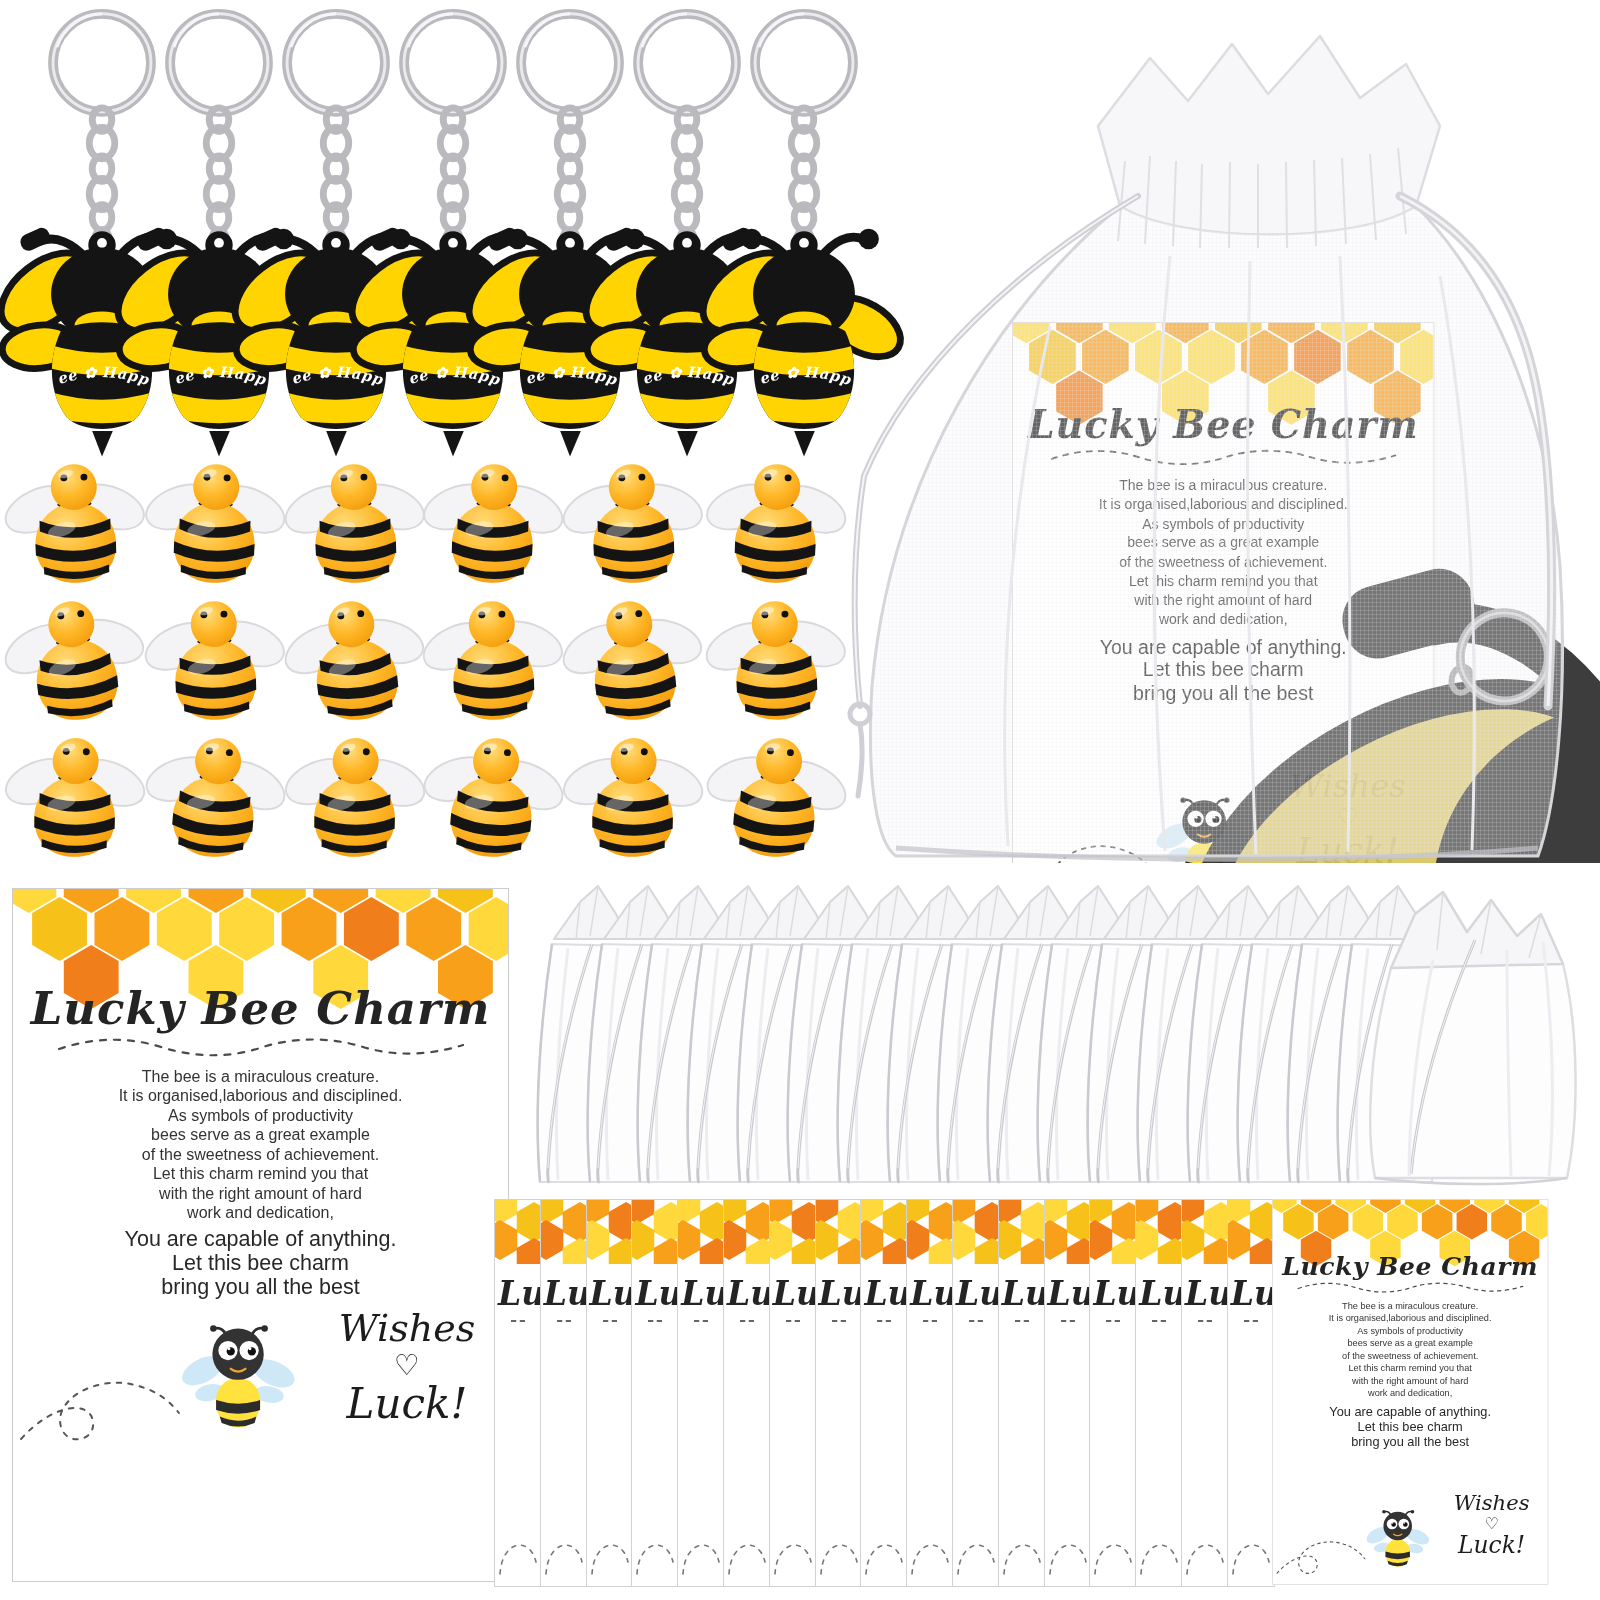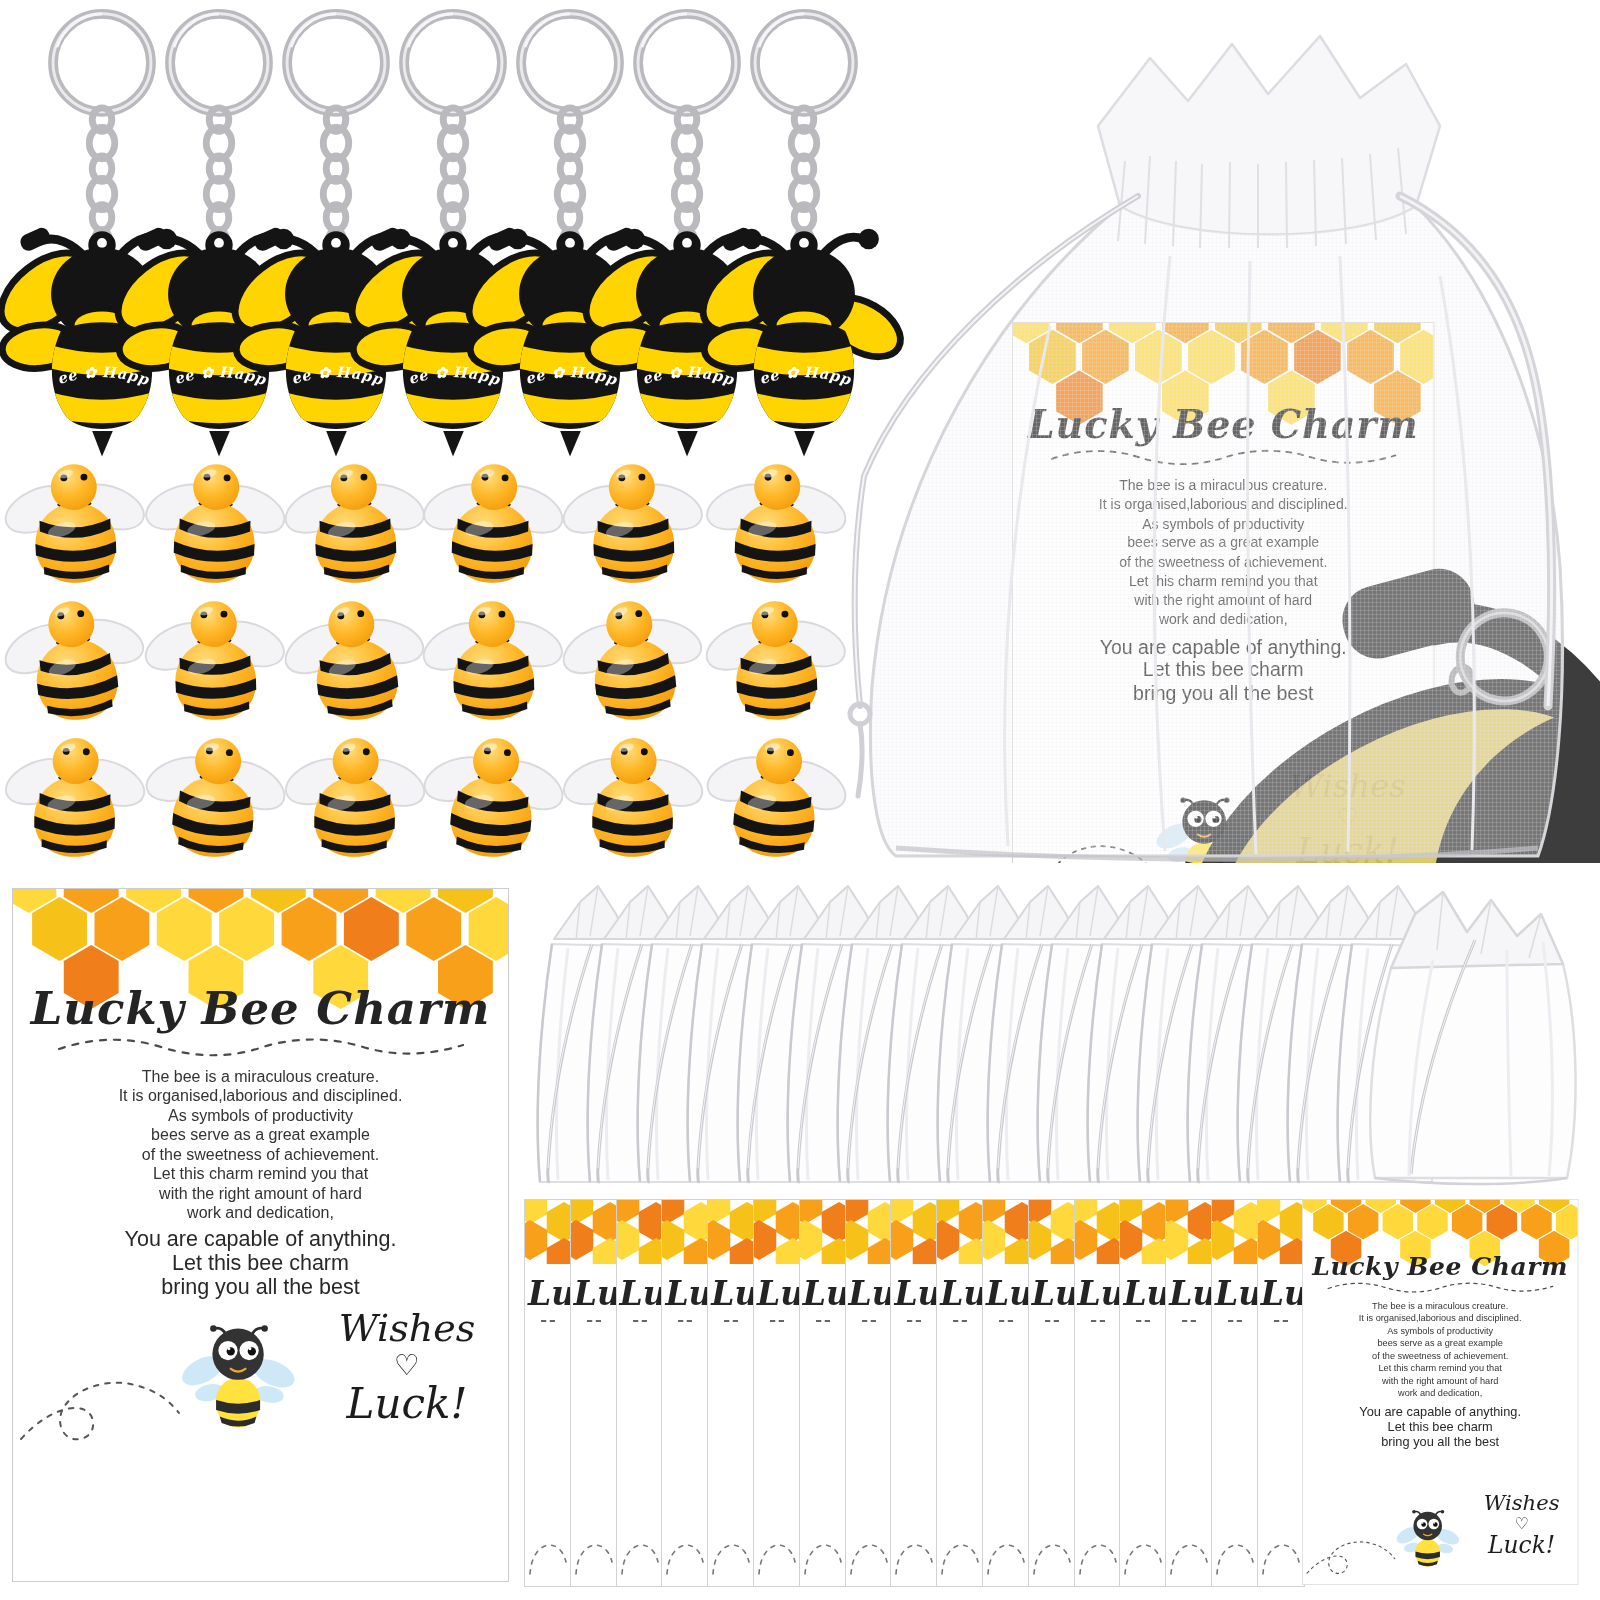--- a/index.html
+++ b/index.html
@@ -43,21 +43,21 @@
   #bag { left:820px; top:6px; width:780px; height:857px; overflow:hidden; }
   #bag svg.layer { position:absolute; left:0; top:0; pointer-events:none; }
   #bag-card-slot { position:absolute; left:192px; top:316px; transform:scale(0.85); transform-origin:0 0; }
   .meshed { filter:saturate(0.6) contrast(0.78) brightness(1.03); opacity:0.92; }
 
   
   #bag-stack  { left:512px; top:880px; width:1088px; height:302px; }
   .bag-sliver { position:absolute; top:4px; width:120px; height:300px; }
   .bag-full   { position:absolute; top:0; width:230px; height:310px; }
 
-  #card-stack  { left:518px; top:1197px; width:1082px; height:398px; }
+  #card-stack  { left:488px; top:1197px; width:1082px; height:398px; }
   .card-sliver {
     position:absolute; top:2px; width:48px; height:388px; background:#fff;
     border:1px solid #d2d2d2; box-sizing:border-box; overflow:hidden;
     display:flex; flex-direction:column; align-items:center;
   }
   .sliver-initial {
     margin-top:12px; font-family:"DejaVu Serif", serif; font-style:italic; font-weight:700;
     font-size:33px; color:#242424; width:100%; text-align:left; padding-left:6px;
     white-space:nowrap; overflow:visible; flex:none; line-height:1.1;
   }

